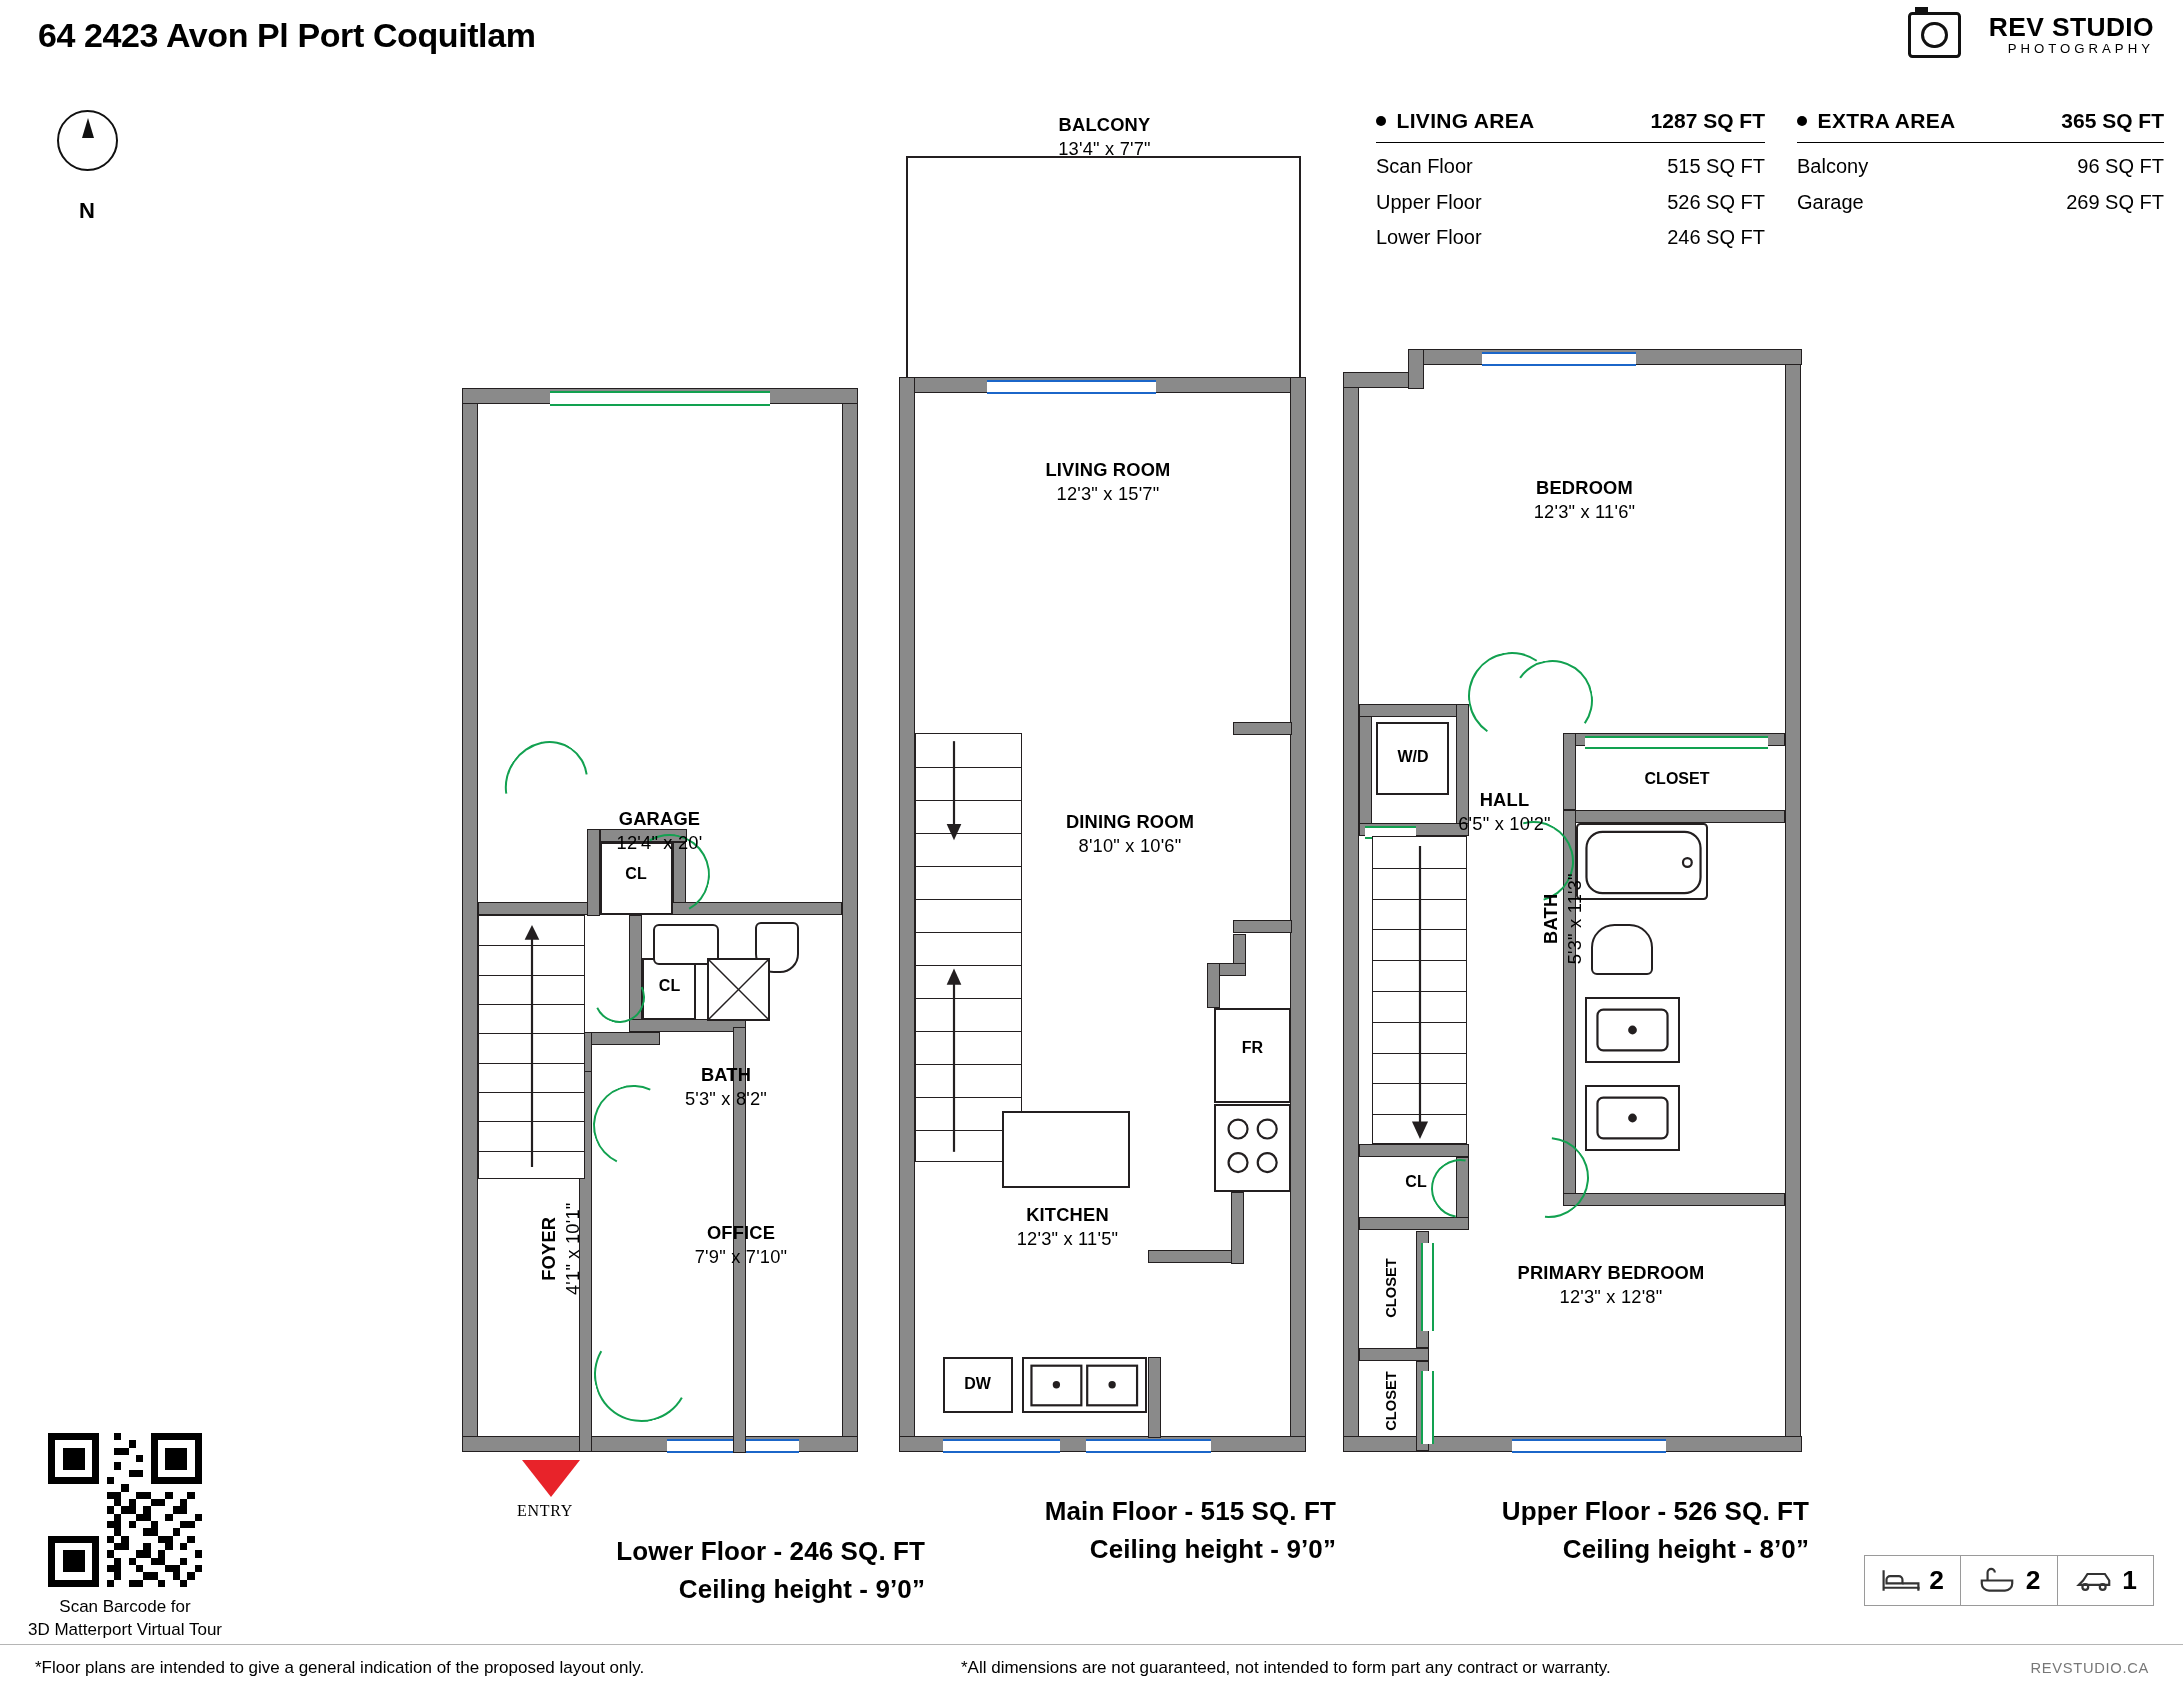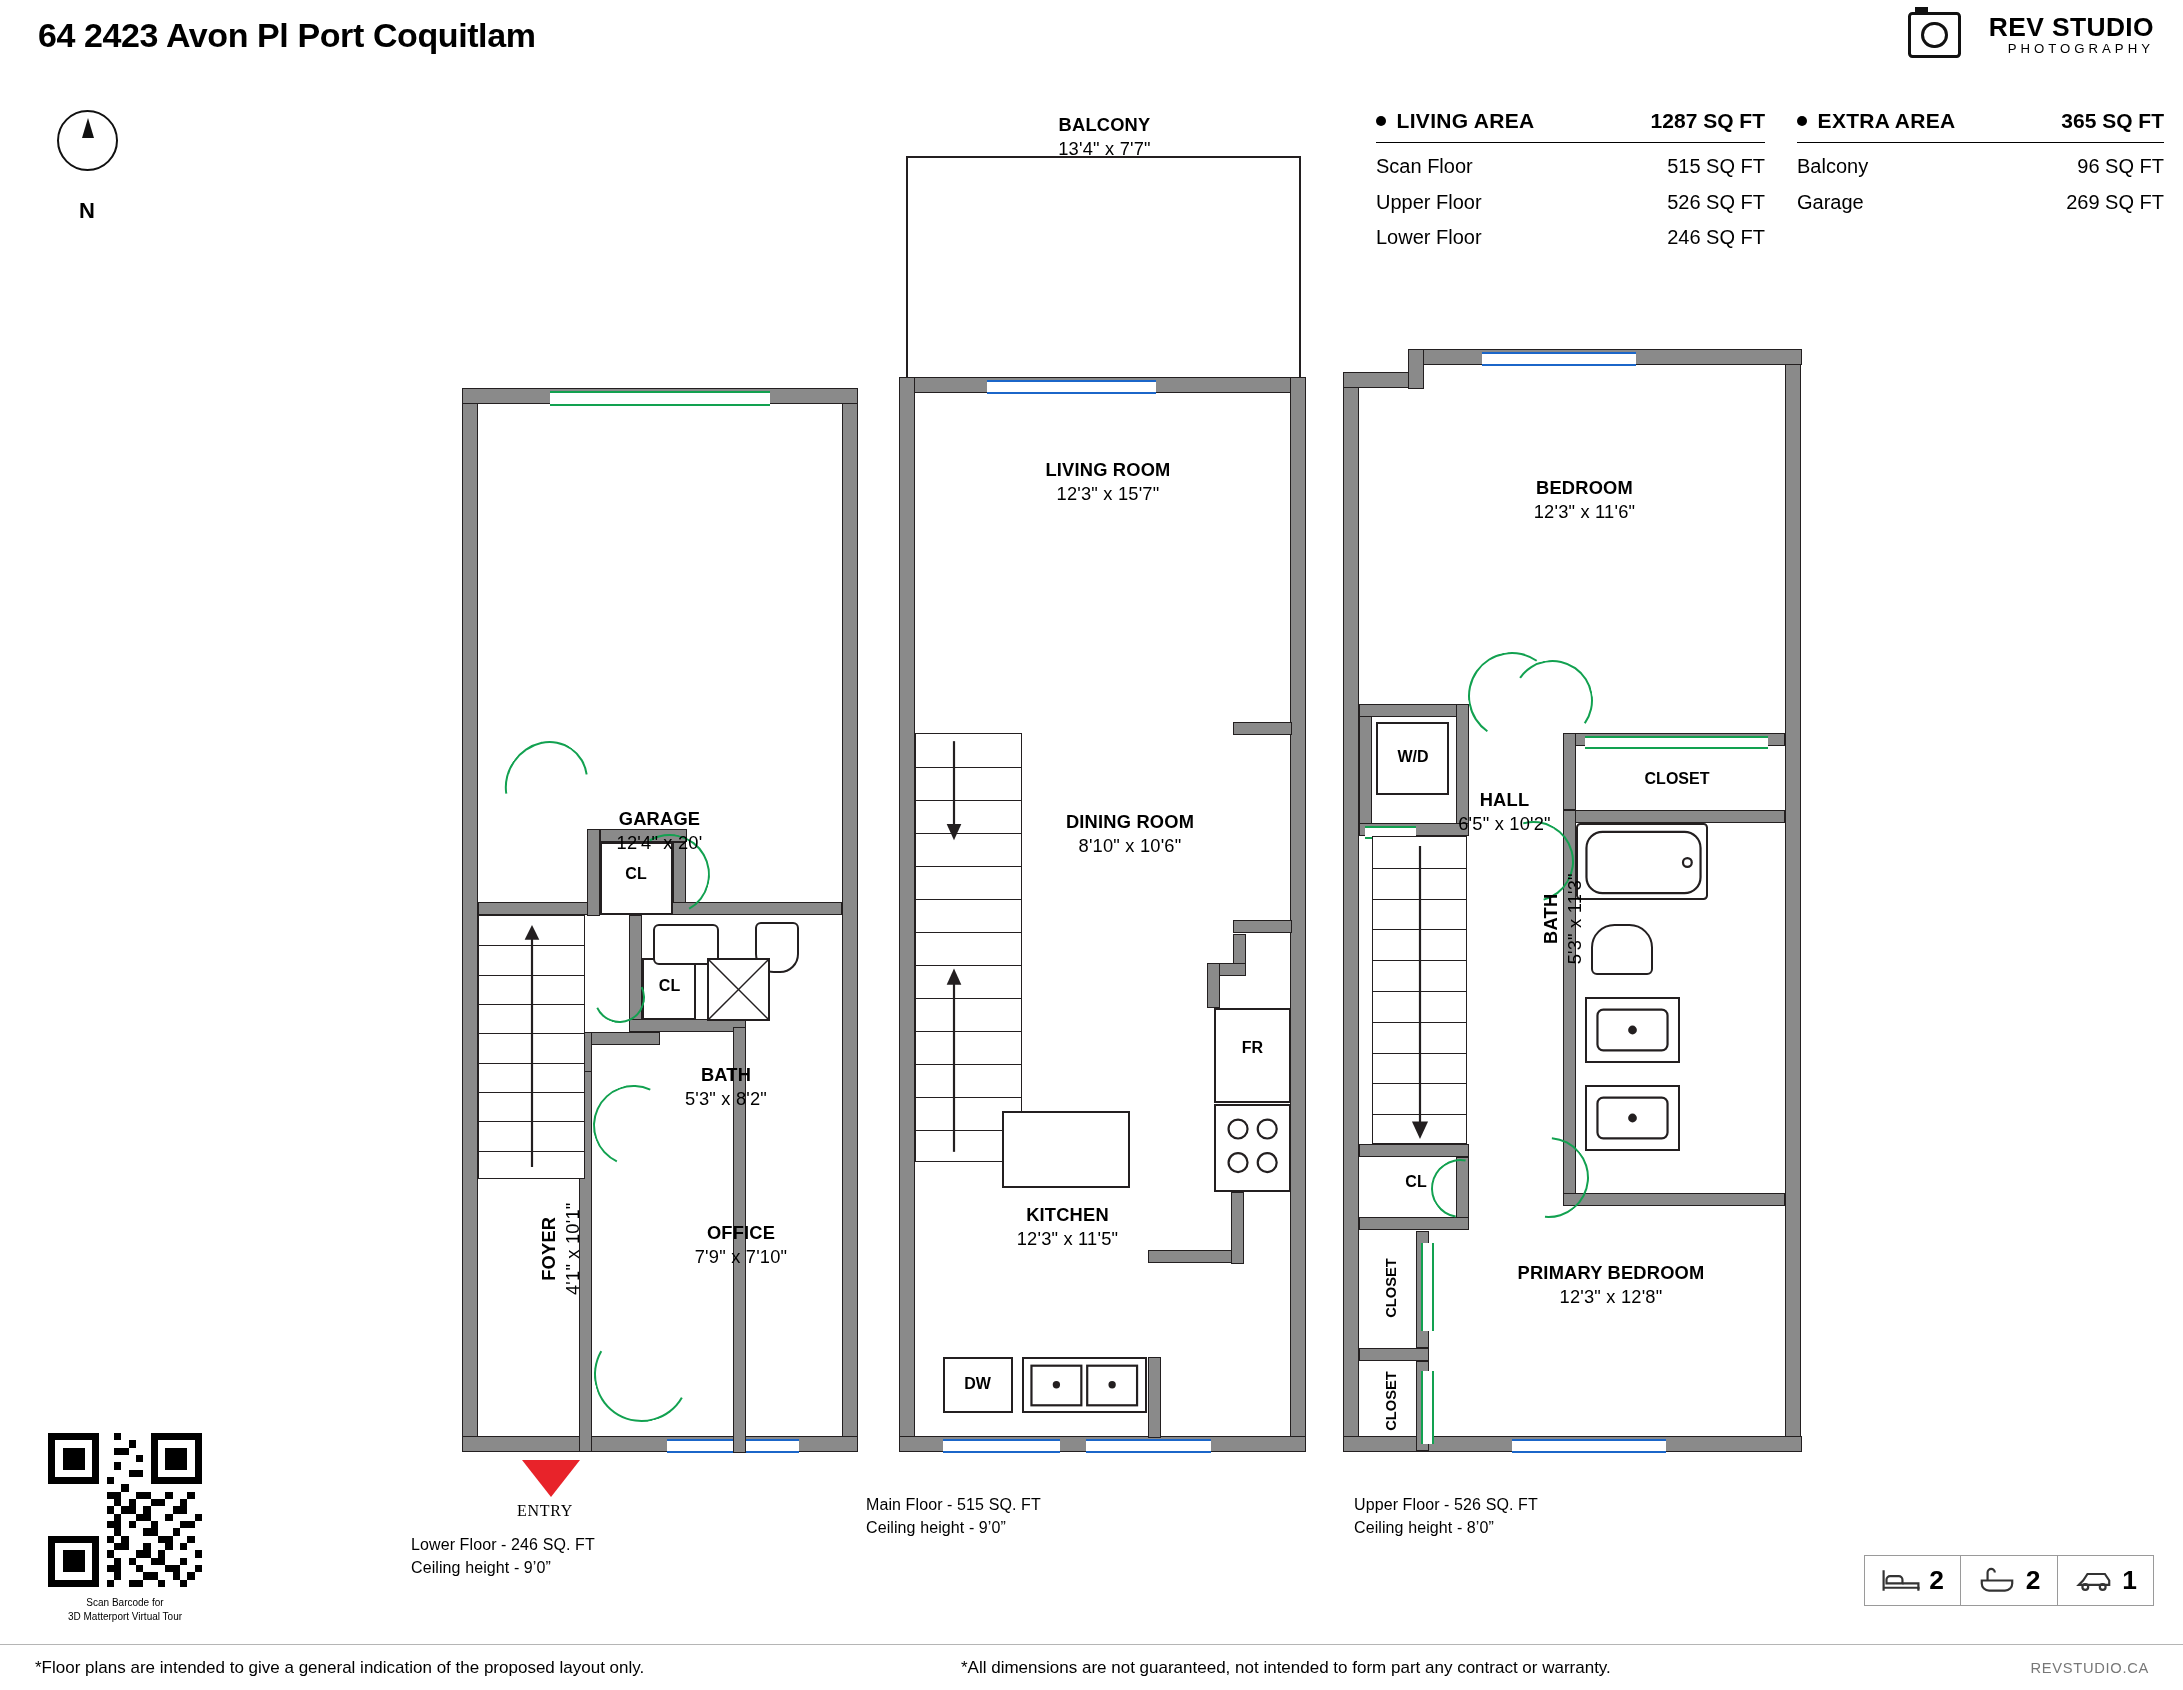--- a/index.html
+++ b/index.html
@@ -42,29 +42,29 @@
   .room-lbl b{font-weight:bold;}
   .small-lbl{position:absolute;font-size:16px;font-weight:bold;text-align:center;white-space:nowrap;}
   .tiny-lbl{position:absolute;font-size:14.7px;font-weight:bold;text-align:center;white-space:nowrap;}
   .win{position:absolute;background:#fff;border-top:2.2px solid #1b66c9;border-bottom:2.2px solid #1b66c9;}
   .wing{position:absolute;background:#fff;border-top:2.2px solid #12a150;border-bottom:2.2px solid #12a150;}
   .box{position:absolute;background:#fff;border:2.2px solid #231f20;box-sizing:border-box;}
   .stair{position:absolute;background:#fff;border:1.5px solid #231f20;box-sizing:border-box;}
   .stair i{position:absolute;left:0;right:0;height:0;border-top:1.5px solid #231f20;}
   .door{position:absolute;border:2.2px solid #12a150;border-radius:50%;box-sizing:border-box;
         border-right-color:transparent;border-bottom-color:transparent;}
-  .caption{position:absolute;text-align:left;font-size:16px;font-weight:normal;line-height:1.45;letter-spacing:0.1px;}
+  .caption{position:absolute;text-align:right;font-size:26px;font-weight:bold;line-height:1.45;letter-spacing:0.1px;}
 
   
   .entry-arrow{position:absolute;width:0;height:0;border-left:29px solid transparent;border-right:29px solid transparent;border-top:37px solid #e8232a;}
   .entry-txt{position:absolute;font-size:16px;letter-spacing:0.7px;font-family:Liberation Serif, serif;}
 
   
   .qr{position:absolute;left:48px;top:1433px;width:154px;height:154px;}
-  .qr-cap{position:absolute;left:26px;top:1596px;width:198px;text-align:center;font-size:10px;line-height:1.35;}
+  .qr-cap{position:absolute;left:26px;top:1596px;width:198px;text-align:center;font-size:17px;line-height:1.35;}
 
   
   .badges{position:absolute;right:29px;top:1555px;display:flex;border:1.5px solid #9a9a9a;}
   .badge{display:flex;align-items:center;gap:8.8px;padding:8.8px 16px;border-right:1.5px solid #9a9a9a;}
   .badge:last-child{border-right:none;}
   .badge .num{font-size:26.4px;font-weight:bold;}
   .badge svg{display:block;}
 
   
   .footer{position:absolute;left:0;right:0;bottom:0;height:45px;border-top:1.5px solid #b5b5b5;}

